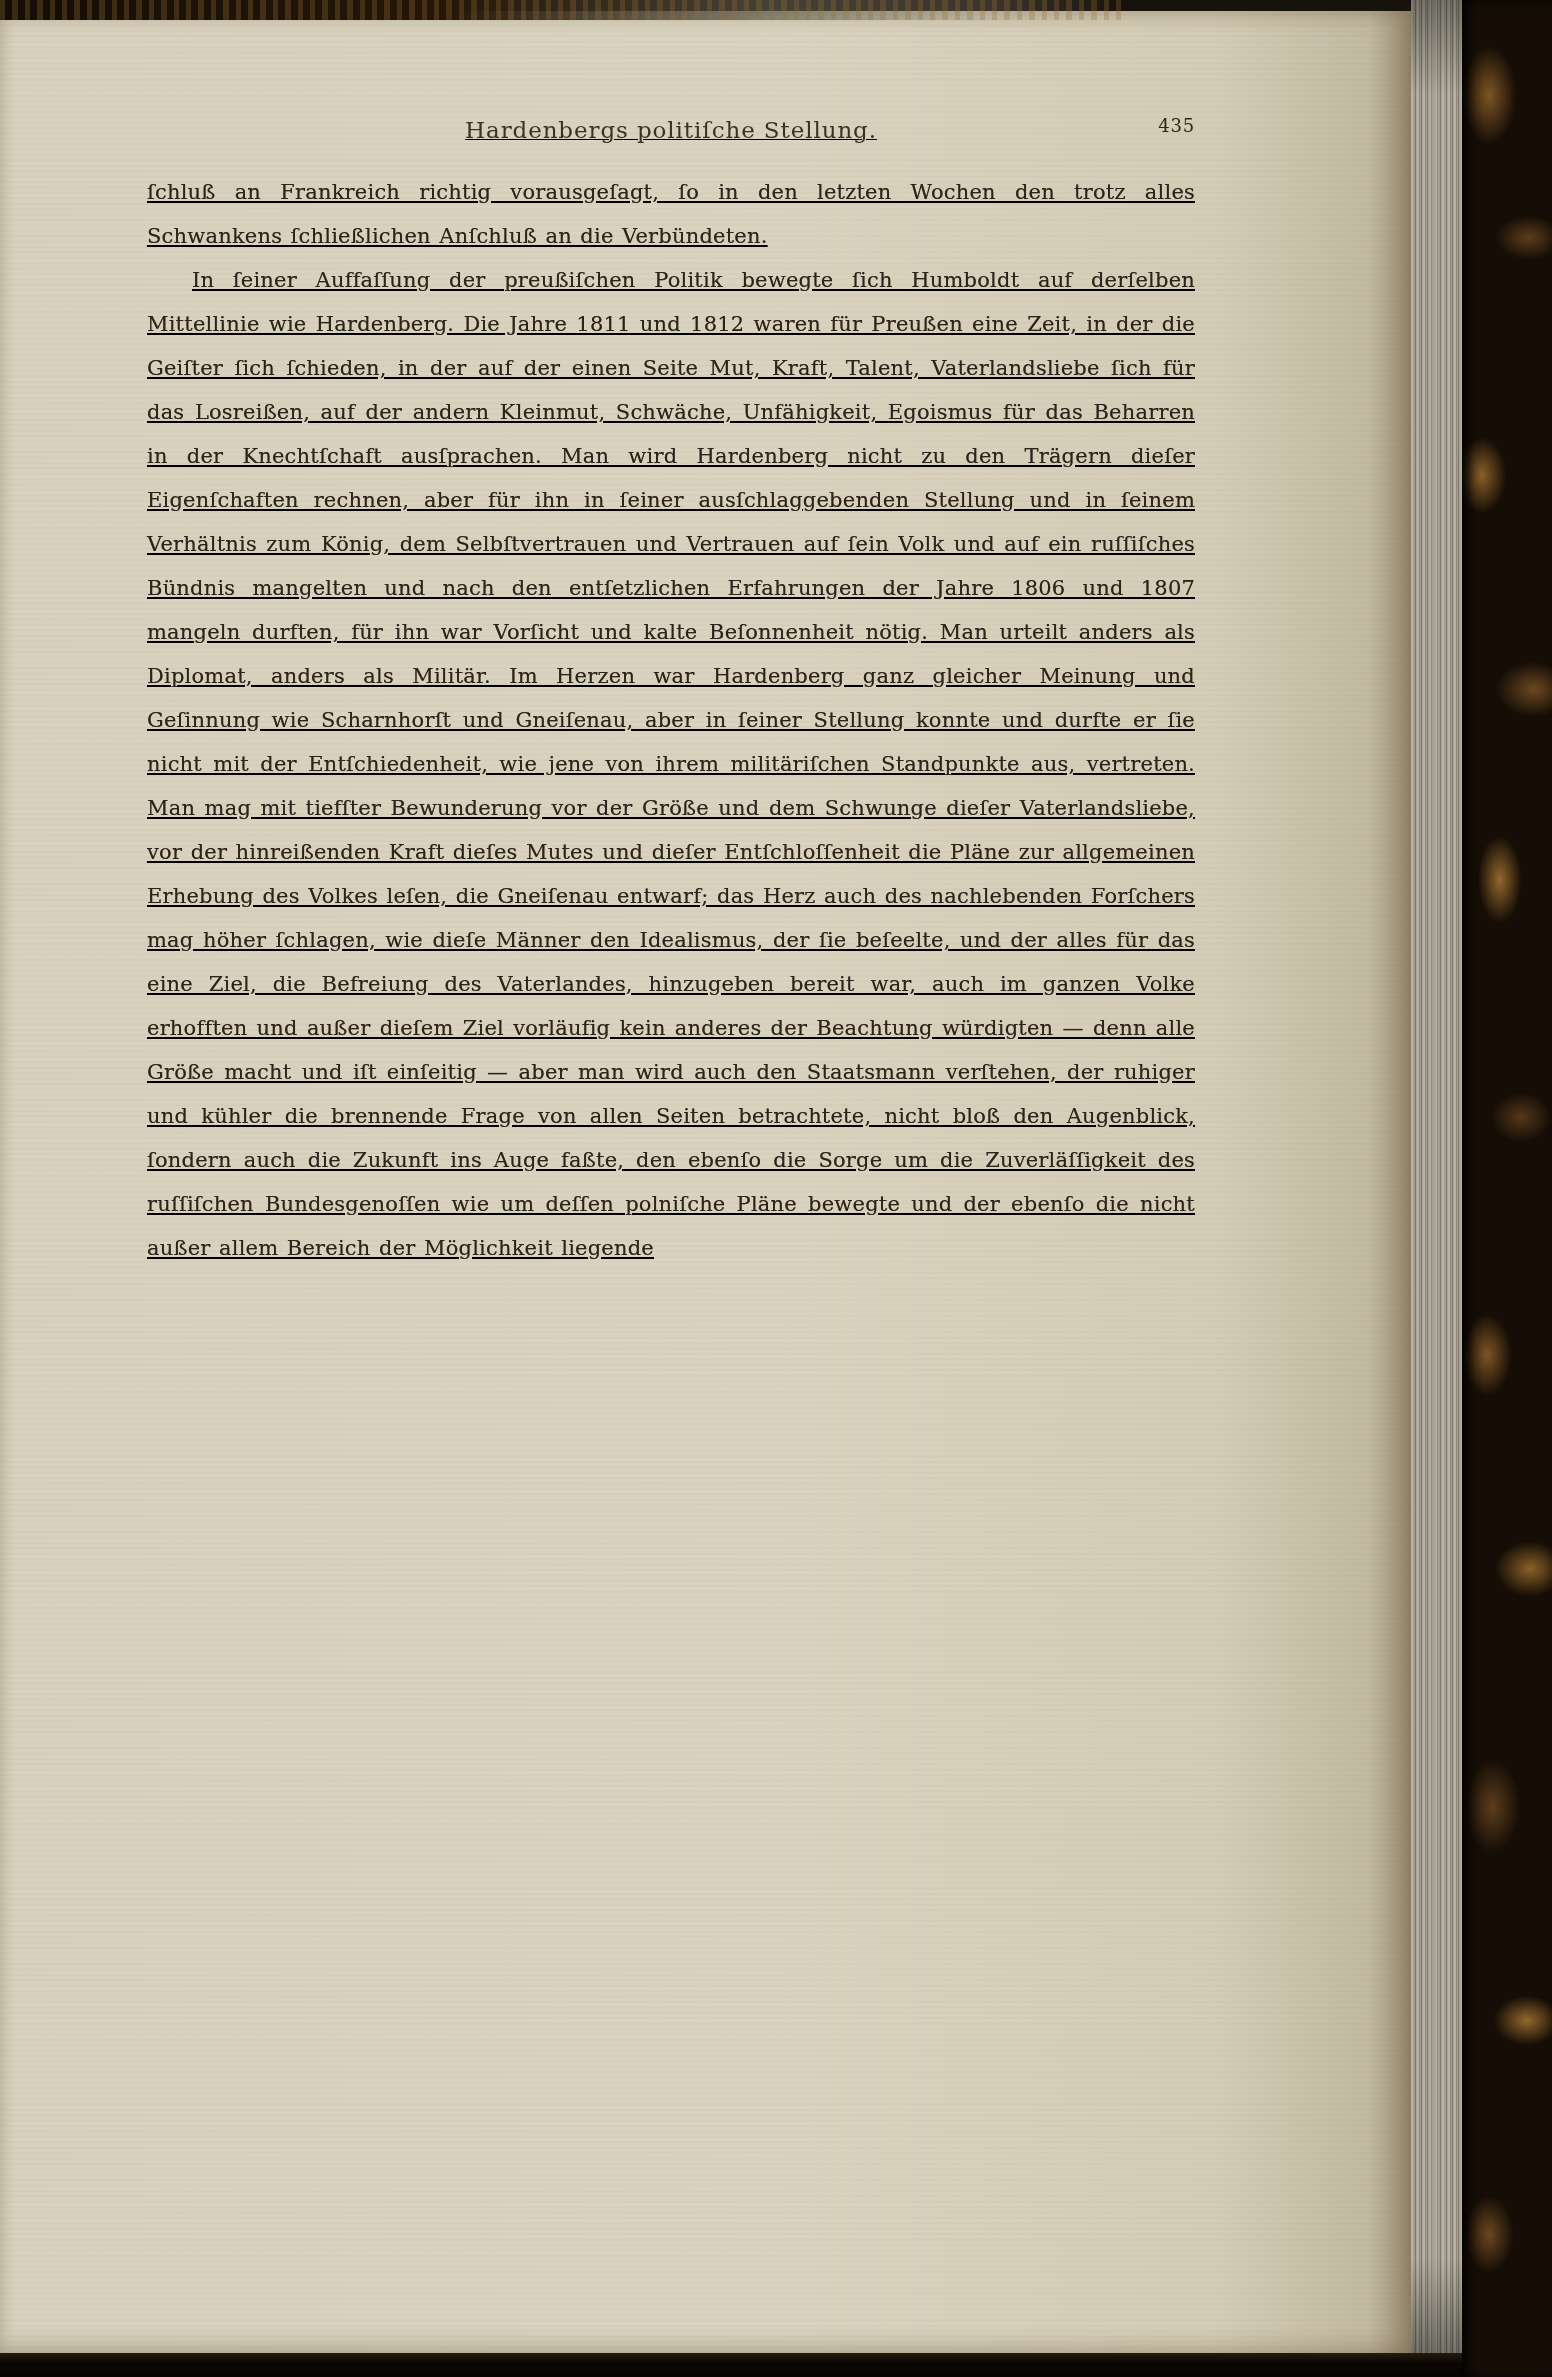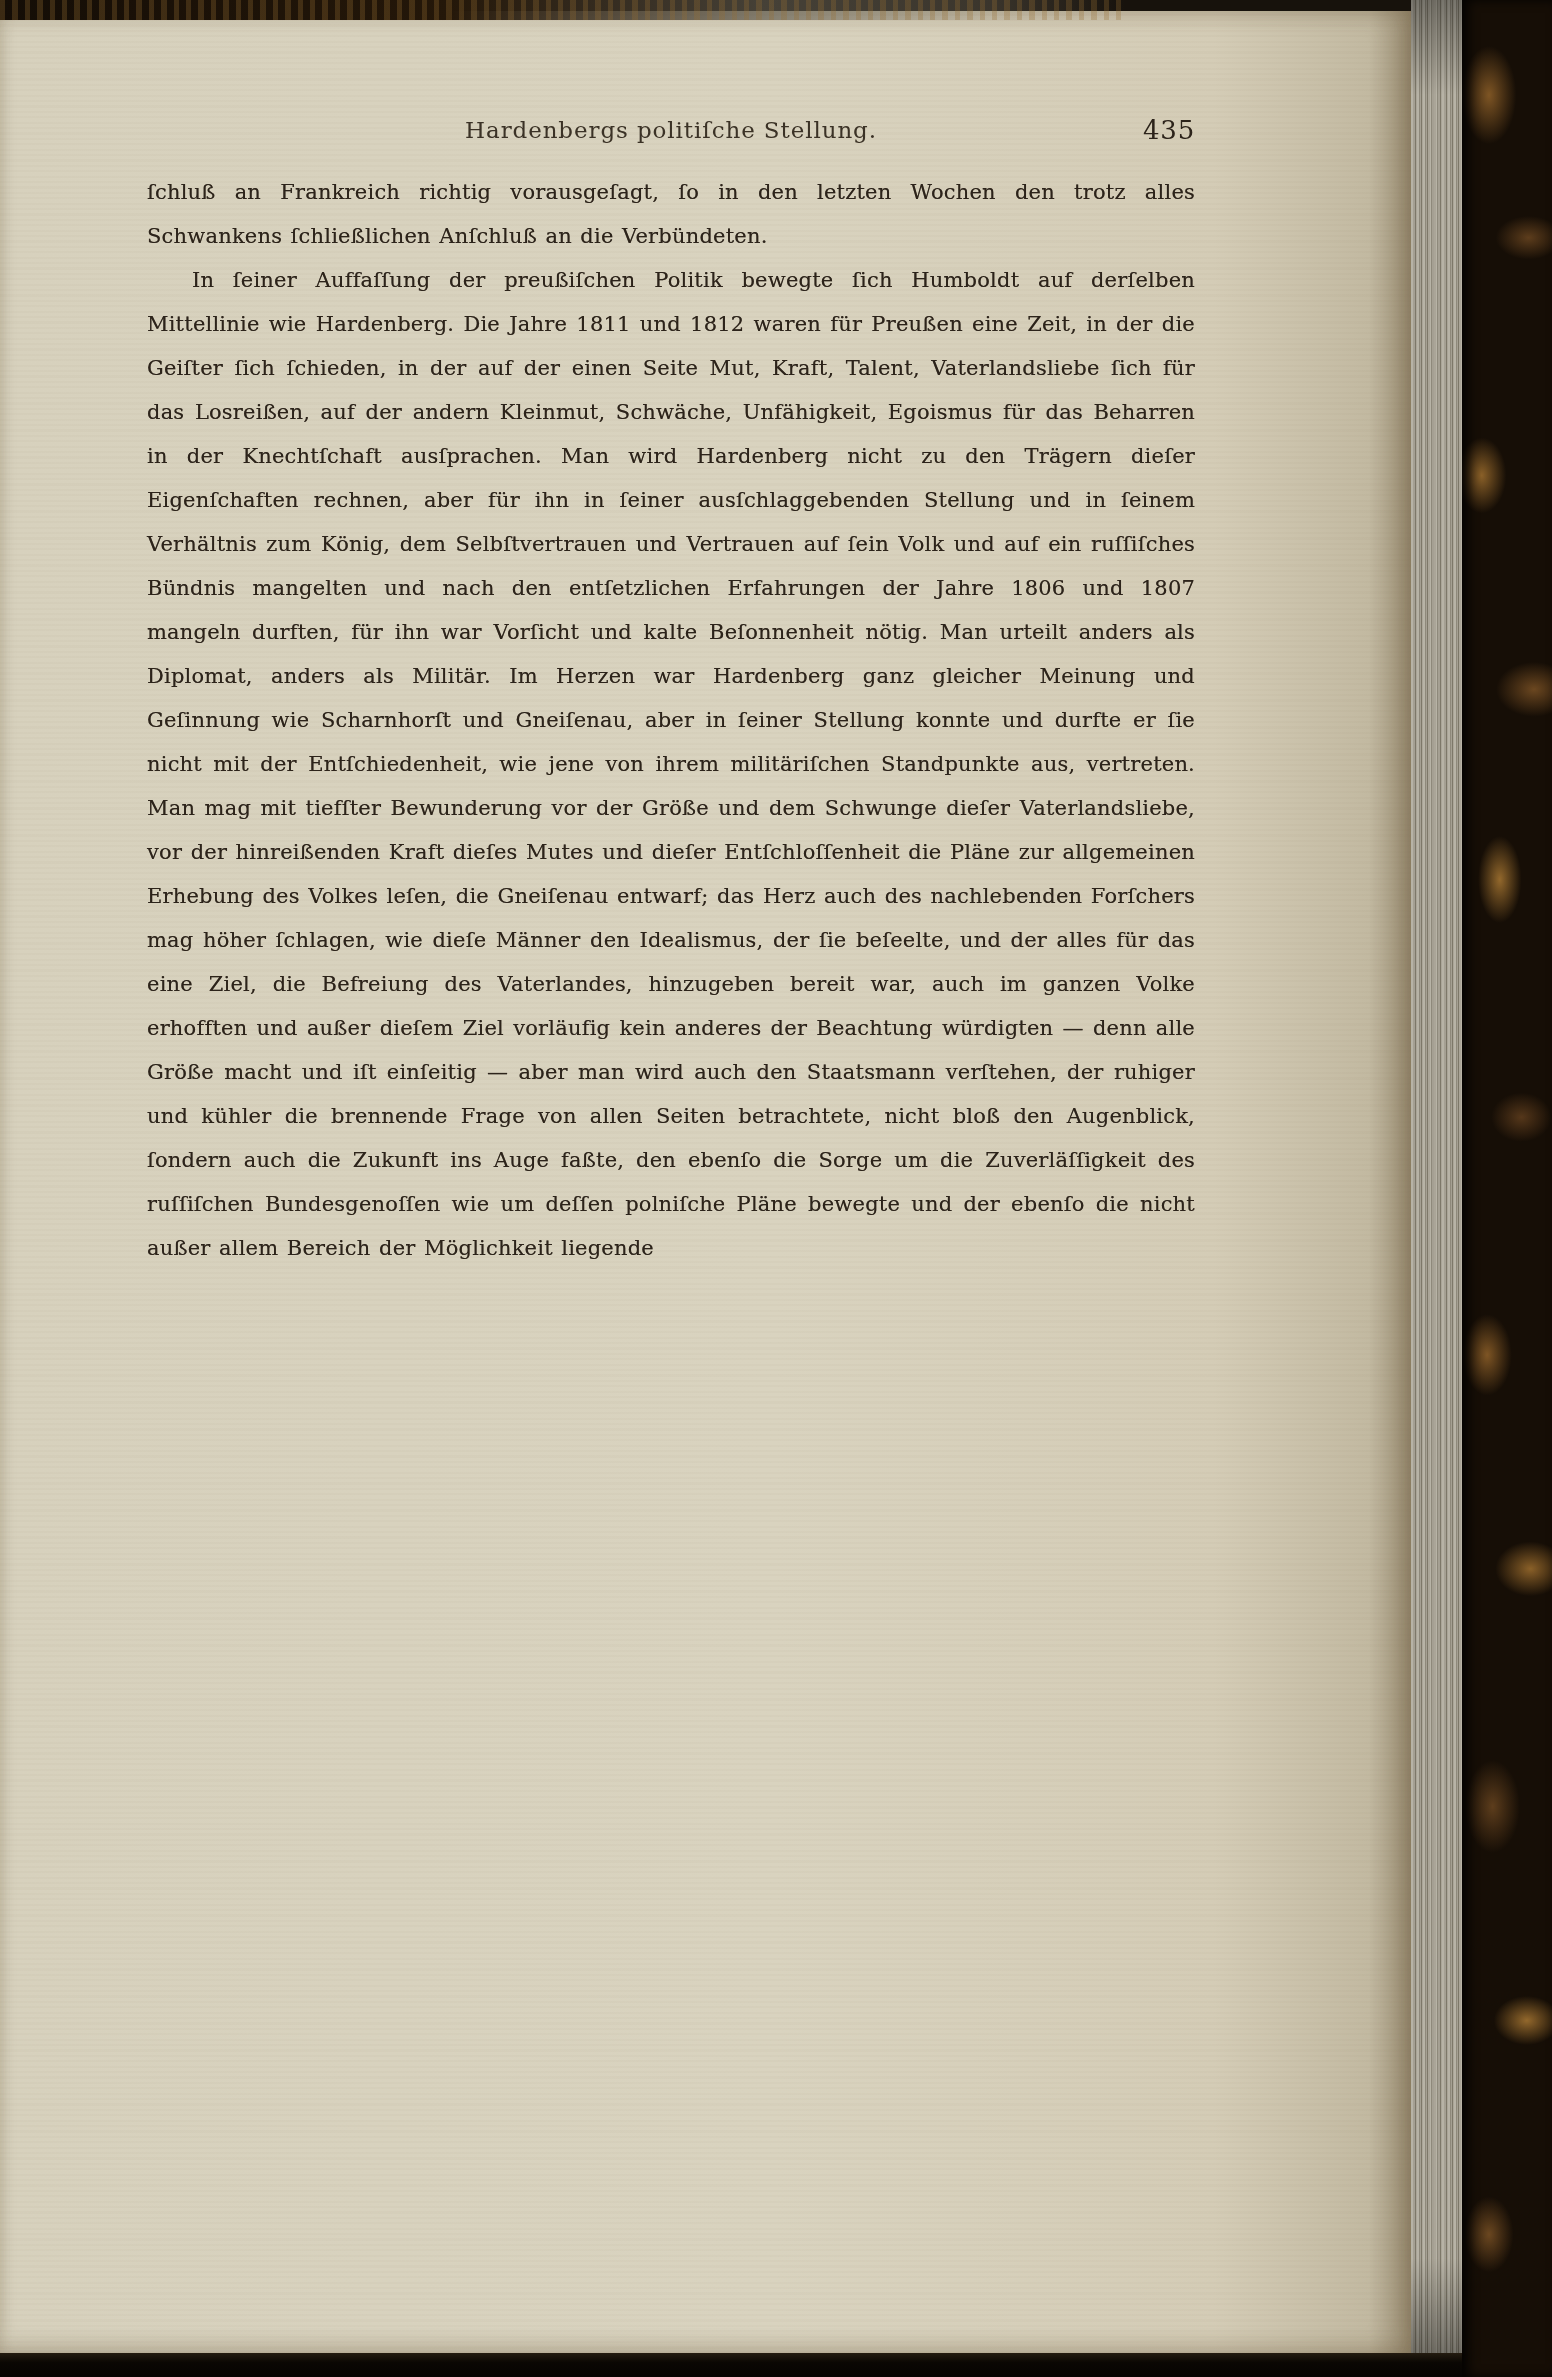--- a/index.html
+++ b/index.html
@@ -13,20 +13,21 @@
   html,body{width:1552px;height:2377px;overflow:hidden;}
   body{background:var(--backdrop);font-family:"DejaVu Serif","Liberation Serif",serif;}
 
   .scan{position:relative;width:1552px;height:2377px;background:var(--backdrop);}
 
   
   .paper{
     position:absolute;left:0;top:11px;width:1411px;height:2343px;
     background:linear-gradient(90deg,#d7d1bd 0%,var(--paper) 55%,#d4ccb6 86%,#c2b9a1 97%,#a3987e 100%);
     box-shadow:inset -15.5px 0 26px rgba(90,70,40,.22), inset 0 -9.3px 18.6px rgba(90,70,40,.16), inset 0 6.2px 12.4px rgba(90,70,40,.12);
+    text-decoration:underline;
   }
   .paper::before{
     content:"";position:absolute;inset:0;pointer-events:none;
     background:repeating-linear-gradient(0deg,rgba(120,100,70,.03) 0 2.3px,transparent 2.3px 5.4px);
   }
 
   
   .edge-strip{
     position:absolute;left:1411px;top:0;width:51px;height:100%;
     background:
@@ -69,21 +70,21 @@
   .content{position:relative;padding:106px 216px 0 147px;}
 
   .header{
     position:relative;text-align:center;height:34px;margin-bottom:18.6px;
     color:var(--header-ink);
   }
   .running-title{
     font-size:23px;letter-spacing:0.9px;
   }
   .page-number{
-    position:absolute;right:0;top:-1.6px;font-size:26px;letter-spacing:0.8px;color:var(--ink);
+    position:absolute;right:0;top:-1.6px;font-size:18px;letter-spacing:0.8px;color:var(--ink);
   }
 
   .body-text{
     font-size:21px;line-height:44px;text-align:justify;color:var(--ink);
     letter-spacing:0.2px;word-spacing:1.6px;
     text-shadow:0 0 0.4px rgba(44,35,26,.55);
   }
   .para{margin:0;}
   .para.indent{text-indent:45px;}
 </style>

